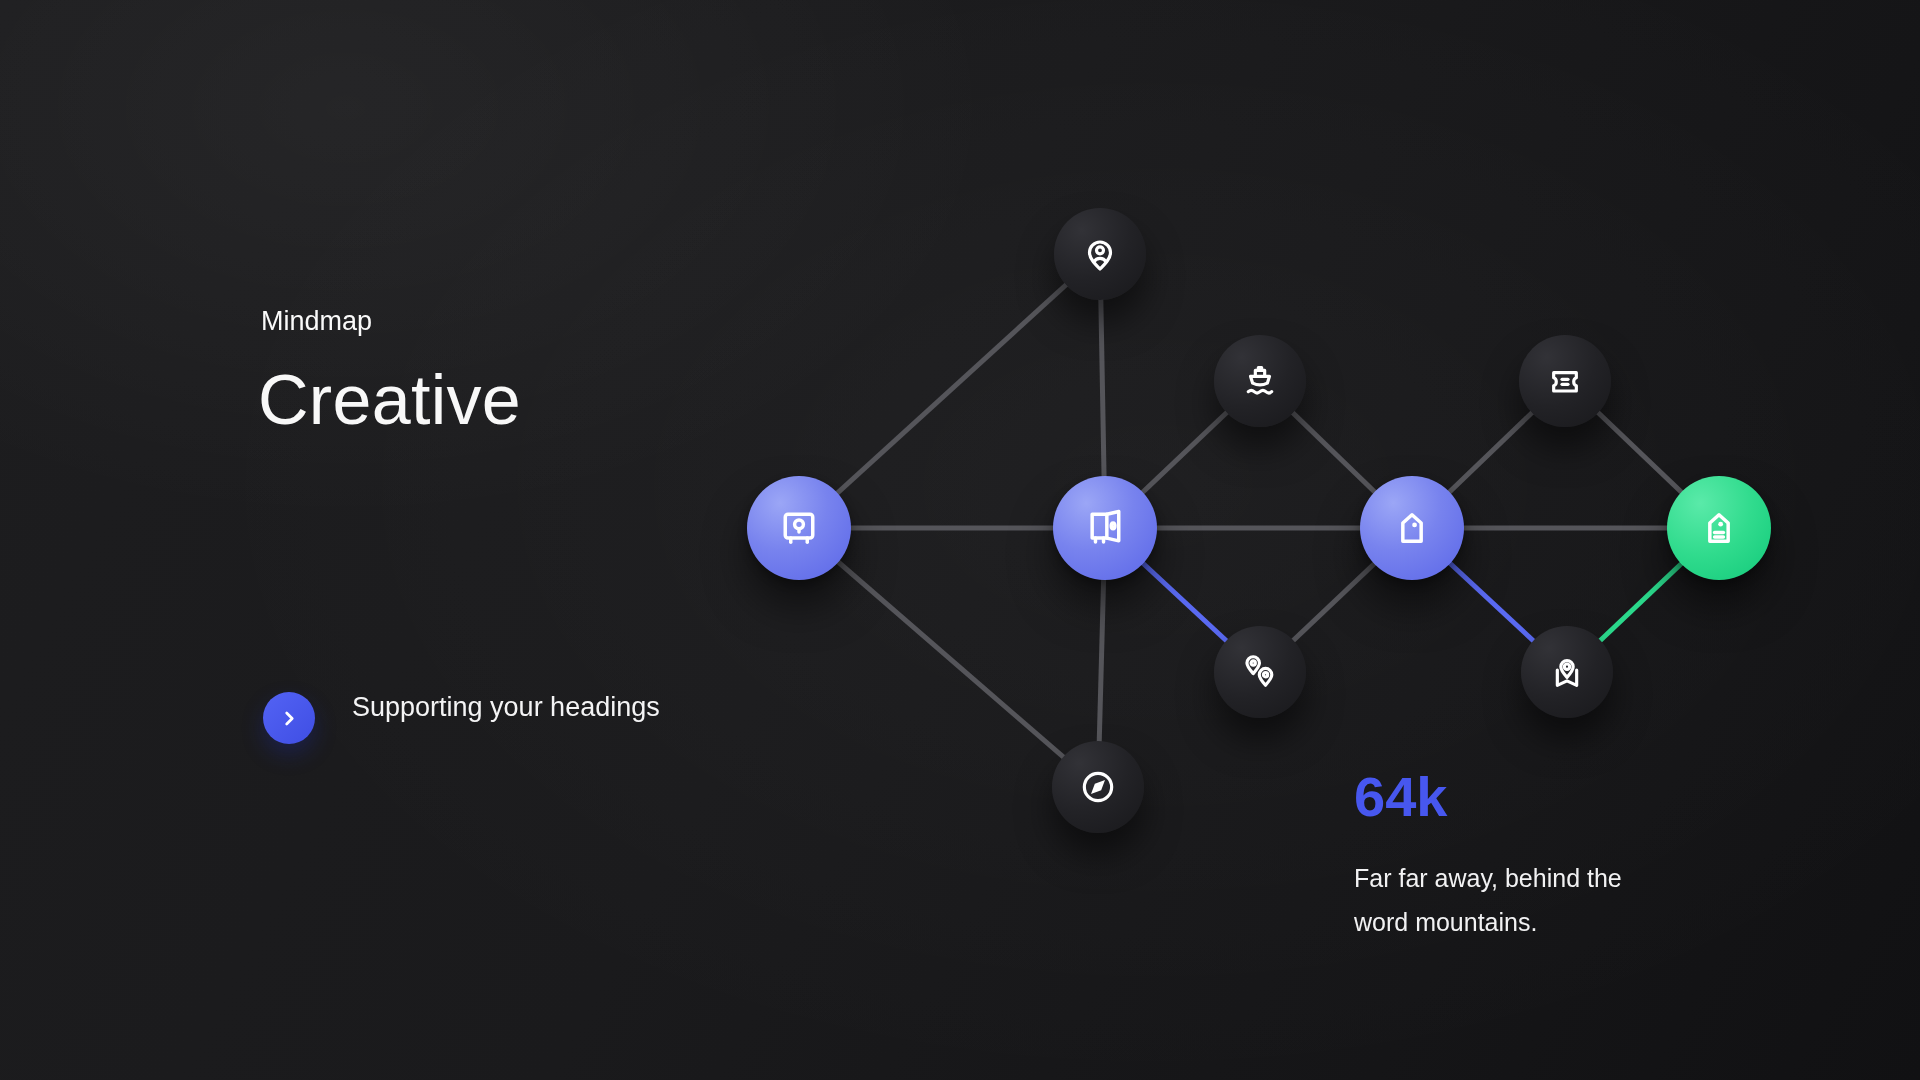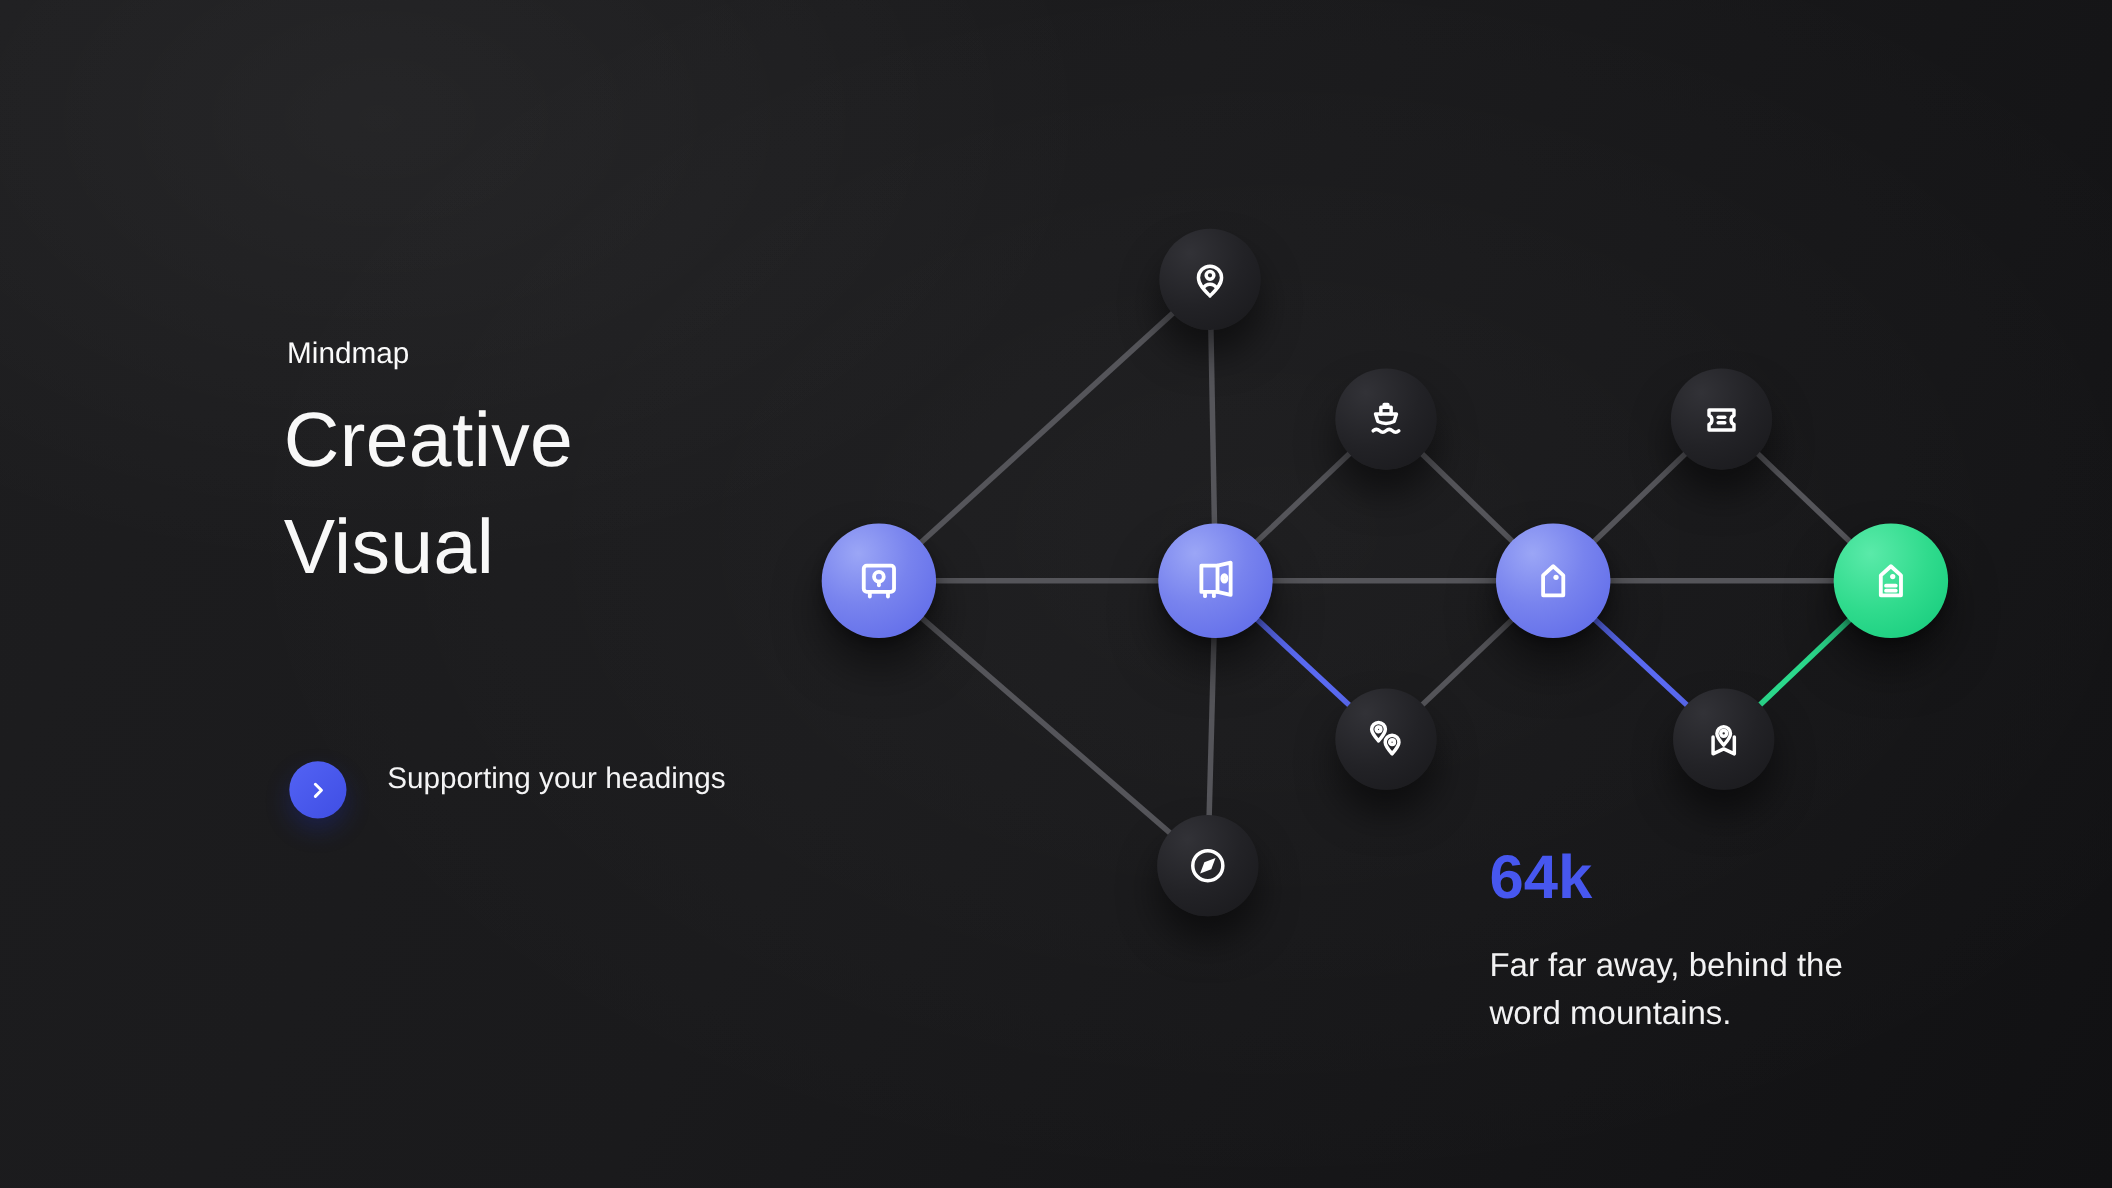--- a/index.html
+++ b/index.html
@@ -16,21 +16,21 @@
   .title{position:absolute;left:258px;top:352px;font-size:70px;line-height:97px;font-weight:300;color:#f8f8f8;letter-spacing:.3px;}
   .title .accent{color:#4757EF;}
   .cta{position:absolute;left:263px;top:692px;display:flex;align-items:flex-start;}
   .cta-btn{width:52px;height:52px;border-radius:50%;flex:0 0 auto;cursor:pointer;
     background:linear-gradient(135deg,#5363f4 0%,#3f4ee4 100%);
     display:flex;align-items:center;justify-content:center;
     box-shadow:0 10px 22px rgba(30,45,190,.28);}
   .cta-label{margin-left:37px;font-size:27px;color:#f4f4f5;}
   
   .stat-value{position:absolute;left:1354px;top:764px;font-size:56px;color:#4757EF;font-weight:700;}
-  .stat-caption{position:absolute;left:1354px;top:856px;font-size:30px;line-height:44px;color:#f2f2f3;}
+  .stat-caption{position:absolute;left:1354px;top:856px;font-size:25px;line-height:44px;color:#f2f2f3;}
   
   #mindmap{position:absolute;inset:0;}
   #edges{position:absolute;left:0;top:0;}
   .node{position:absolute;border-radius:50%;display:flex;align-items:center;justify-content:center;}
   .node.primary{width:104px;height:104px;
     background:radial-gradient(circle at 32% 26%,#9ba6f6 0%,#7883ee 45%,#5a66e8 100%);
     box-shadow:0 26px 42px rgba(0,0,0,.5),0 4px 10px rgba(0,0,0,.3);}
   .node.success{width:104px;height:104px;
     background:radial-gradient(circle at 32% 26%,#5aeaa9 0%,#30db8d 50%,#12c97a 100%);
     box-shadow:0 26px 42px rgba(0,0,0,.5),0 4px 10px rgba(0,0,0,.3);}
@@ -38,23 +38,22 @@
     background:radial-gradient(circle at 30% 24%,#323237 0%,#222226 52%,#18181b 100%);
     box-shadow:0 22px 34px rgba(0,0,0,.5);}
   .node.primary svg,.node.success svg{width:44px;height:44px;}
   .node.secondary svg{width:40px;height:40px;}
 </style>
 </head>
 <body>
 
 <div class="eyebrow">Mindmap</div>
 
-<h1 class="title" style="margin:0;">
+<h1 class="title" style="margin:0;text-align:center;">
   <div>Creative</div>
-  <div>Visual</div>
 </h1>
 
 <div class="cta">
   <div class="cta-btn">
     <svg width="22" height="22" viewBox="0 0 24 24" fill="none" stroke="#fff" stroke-width="3" stroke-linecap="round" stroke-linejoin="round">
         <path d="M9.5 6.5 L15.5 12.5 L9.5 18.5"></path>
       </svg>
   </div>
   <span class="cta-label">Supporting your headings</span>
 </div>

